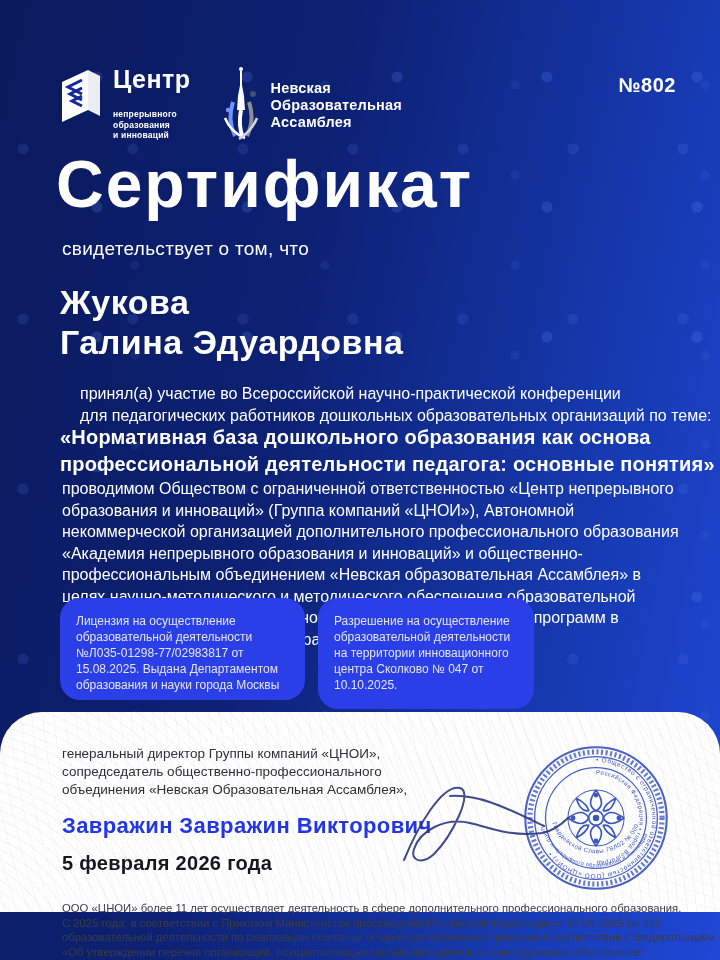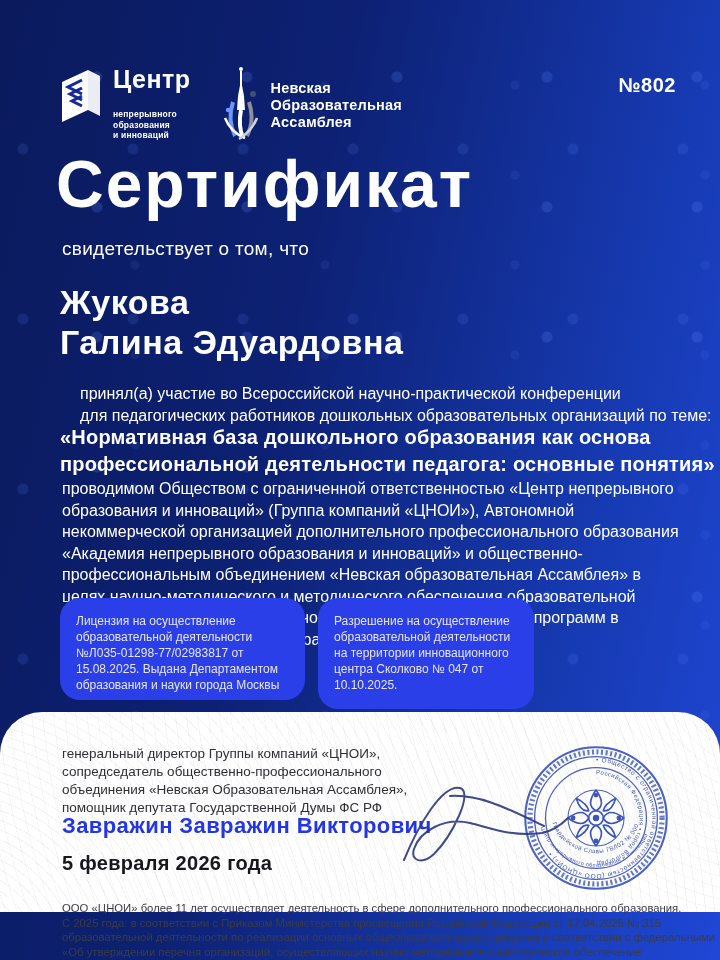--- a/index.html
+++ b/index.html
@@ -117,21 +117,20 @@
   <div class="cards">
     <div class="card c1">Лицензия на осуществление образовательной деятельности №Л035-01298-77/02983817 от 15.08.2025. Выдана Департаментом образования и науки города Москвы</div>
     <div class="card c2">Разрешение на осуществление образовательной деятельности на территории инновационного центра Сколково № 047 от 10.10.2025.</div>
   </div>
 
   <div class="panel">
     <div class="director">
       <div>генеральный директор Группы компаний «ЦНОИ»,</div>
       <div>сопредседатель общественно-профессионального</div>
       <div>объединения «Невская Образовательная Ассамблея»,</div>
-      <div>помощник депутата Государственной Думы ФС РФ</div>
     </div>
     <div class="signer">Завражин Завражин Викторович</div>
     <div class="datetxt">5 февраля 2026 года</div>
     <div class="legal">
       <div>ООО «ЦНОИ» более 11 лет осуществляет деятельность в сфере дополнительного профессионального образования.</div>
       <div>С 2025 года: в соответствии с Приказом Министерства просвещения Российской Федерации от 17.04.2025 № 315</div>
       <div>образовательной деятельности по реализации основных общеобразовательных программ в соответствии с федеральными</div>
       <div>«Об утверждении перечня организаций, осуществляющих научно-методическое и методическое обеспечение</div>
       <div>государственными образовательными стандартами общего образования». Номер ООО «ЦНОИ» в перечне - № 304.</div>
     </div>

